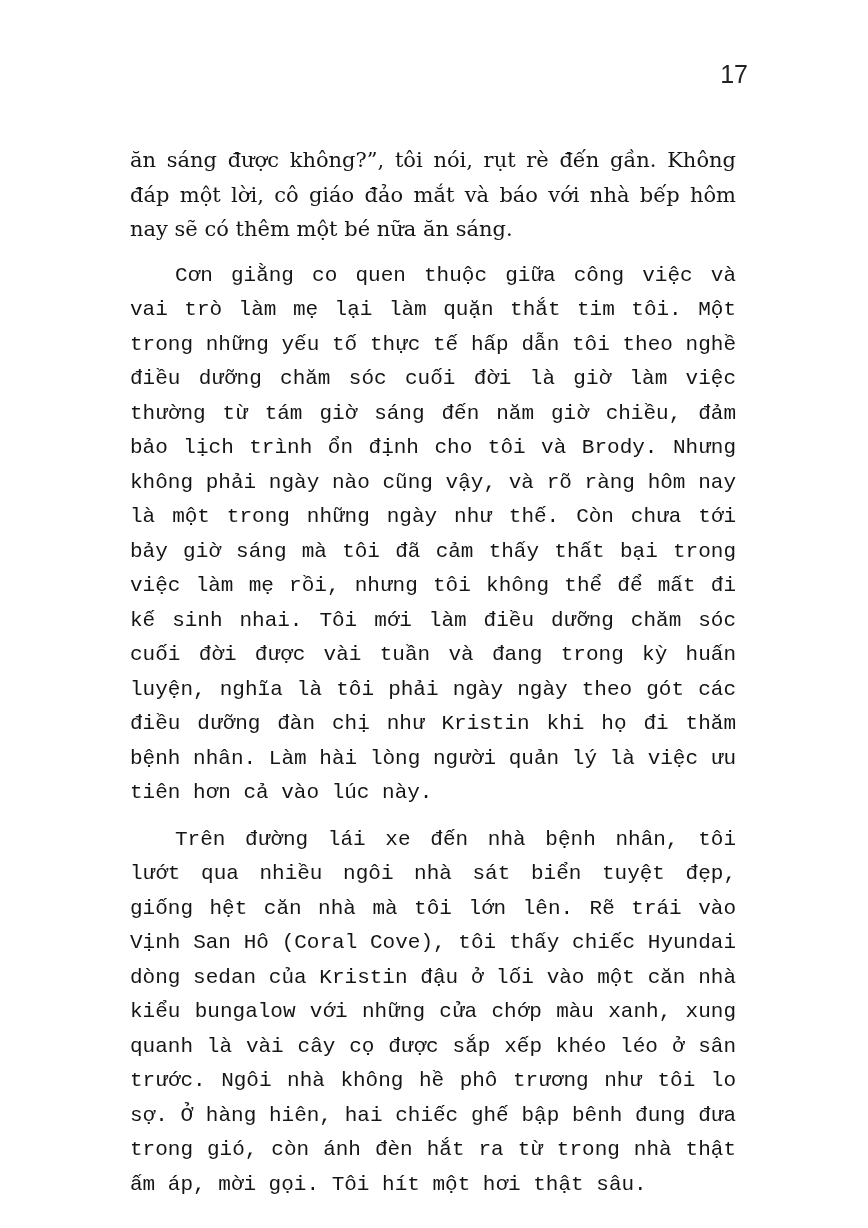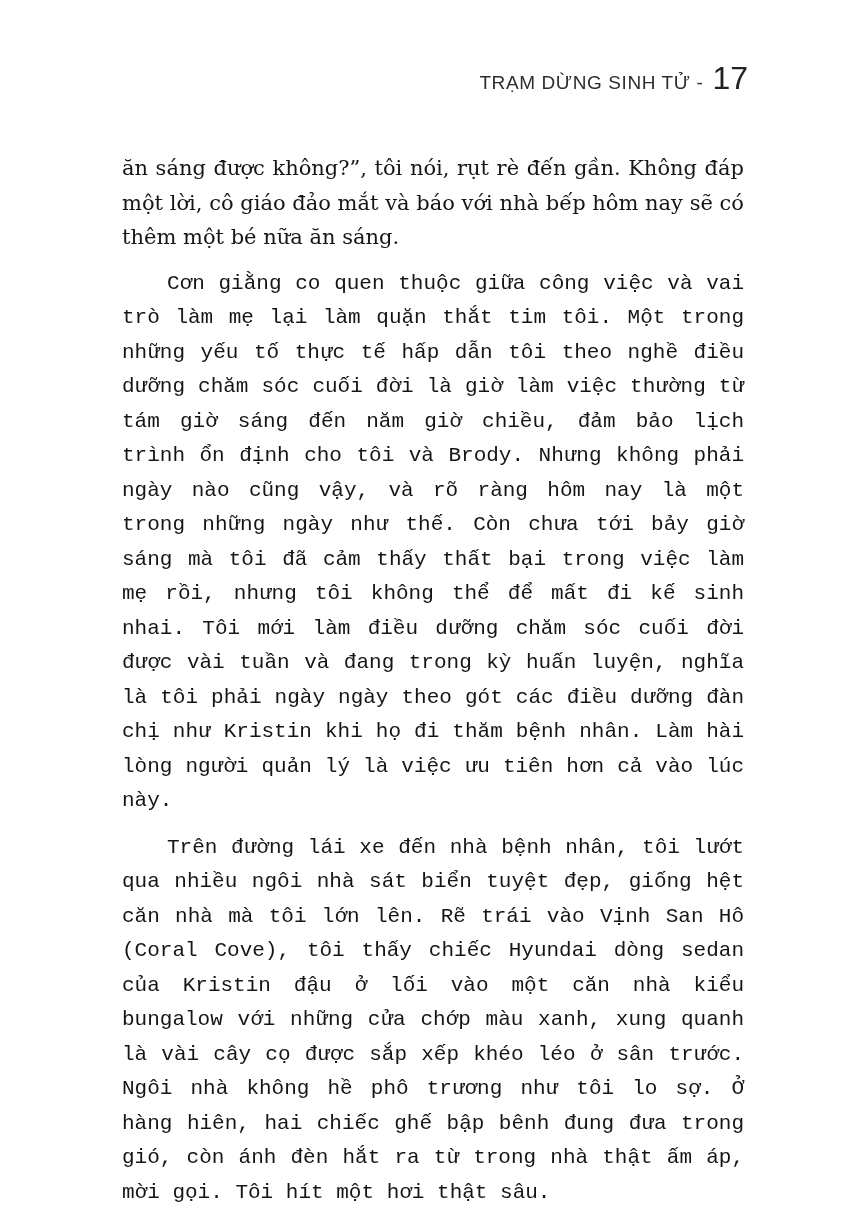--- a/index.html
+++ b/index.html
@@ -27,49 +27,48 @@
     gap: 9px;
     font-family: "Liberation Sans", "DejaVu Sans", sans-serif;
     color: #2e2e2e;
   }
   .running-title {
     font-size: 19px;
     font-weight: 400;
     letter-spacing: 0.6px;
   }
   .page-number {
-    font-size: 32px;
+    font-size: 25px;
     font-weight: 400;
     color: #222222;
   }
   .body-text {
     margin-top: 54px;
     font-size: 21px;
     line-height: 34.5px;
     text-align: justify;
     color: #151515;
   }
   .body-text p {
-    margin: 4px;
+    margin: 12px;
   }
   .body-text p + p {
     margin-top: 12px;
     font-family: Liberation Mono, monospace;
   }
   .body-text p.indent {
     text-indent: 45px;
   }
 </style>
 </head>
 <body>
 
 <div class="page">
 
   <div class="page-header">
-    <span class="running-title">TRẠM DỪNG SINH TỬ -</span>
     <span class="page-number">17</span>
   </div>
 
   <div class="body-text">
     <p>ăn sáng được không?”, tôi nói, rụt rè đến gần. Không đáp một lời, cô giáo đảo mắt và báo với nhà bếp hôm nay sẽ có thêm một bé nữa ăn sáng.</p>
     <p class="indent">Cơn giằng co quen thuộc giữa công việc và vai trò làm mẹ lại làm quặn thắt tim tôi. Một trong những yếu tố thực tế hấp dẫn tôi theo nghề điều dưỡng chăm sóc cuối đời là giờ làm việc thường từ tám giờ sáng đến năm giờ chiều, đảm bảo lịch trình ổn định cho tôi và Brody. Nhưng không phải ngày nào cũng vậy, và rõ ràng hôm nay là một trong những ngày như thế. Còn chưa tới bảy giờ sáng mà tôi đã cảm thấy thất bại trong việc làm mẹ rồi, nhưng tôi không thể để mất đi kế sinh nhai. Tôi mới làm điều dưỡng chăm sóc cuối đời được vài tuần và đang trong kỳ huấn luyện, nghĩa là tôi phải ngày ngày theo gót các điều dưỡng đàn chị như Kristin khi họ đi thăm bệnh nhân. Làm hài lòng người quản lý là việc ưu tiên hơn cả vào lúc này.</p>
     <p class="indent">Trên đường lái xe đến nhà bệnh nhân, tôi lướt qua nhiều ngôi nhà sát biển tuyệt đẹp, giống hệt căn nhà mà tôi lớn lên. Rẽ trái vào Vịnh San Hô (Coral Cove), tôi thấy chiếc Hyundai dòng sedan của Kristin đậu ở lối vào một căn nhà kiểu bungalow với những cửa chớp màu xanh, xung quanh là vài cây cọ được sắp xếp khéo léo ở sân trước. Ngôi nhà không hề phô trương như tôi lo sợ. Ở hàng hiên, hai chiếc ghế bập bênh đung đưa trong gió, còn ánh đèn hắt ra từ trong nhà thật ấm áp, mời gọi. Tôi hít một hơi thật sâu.</p>
   </div>
 
 </div>

